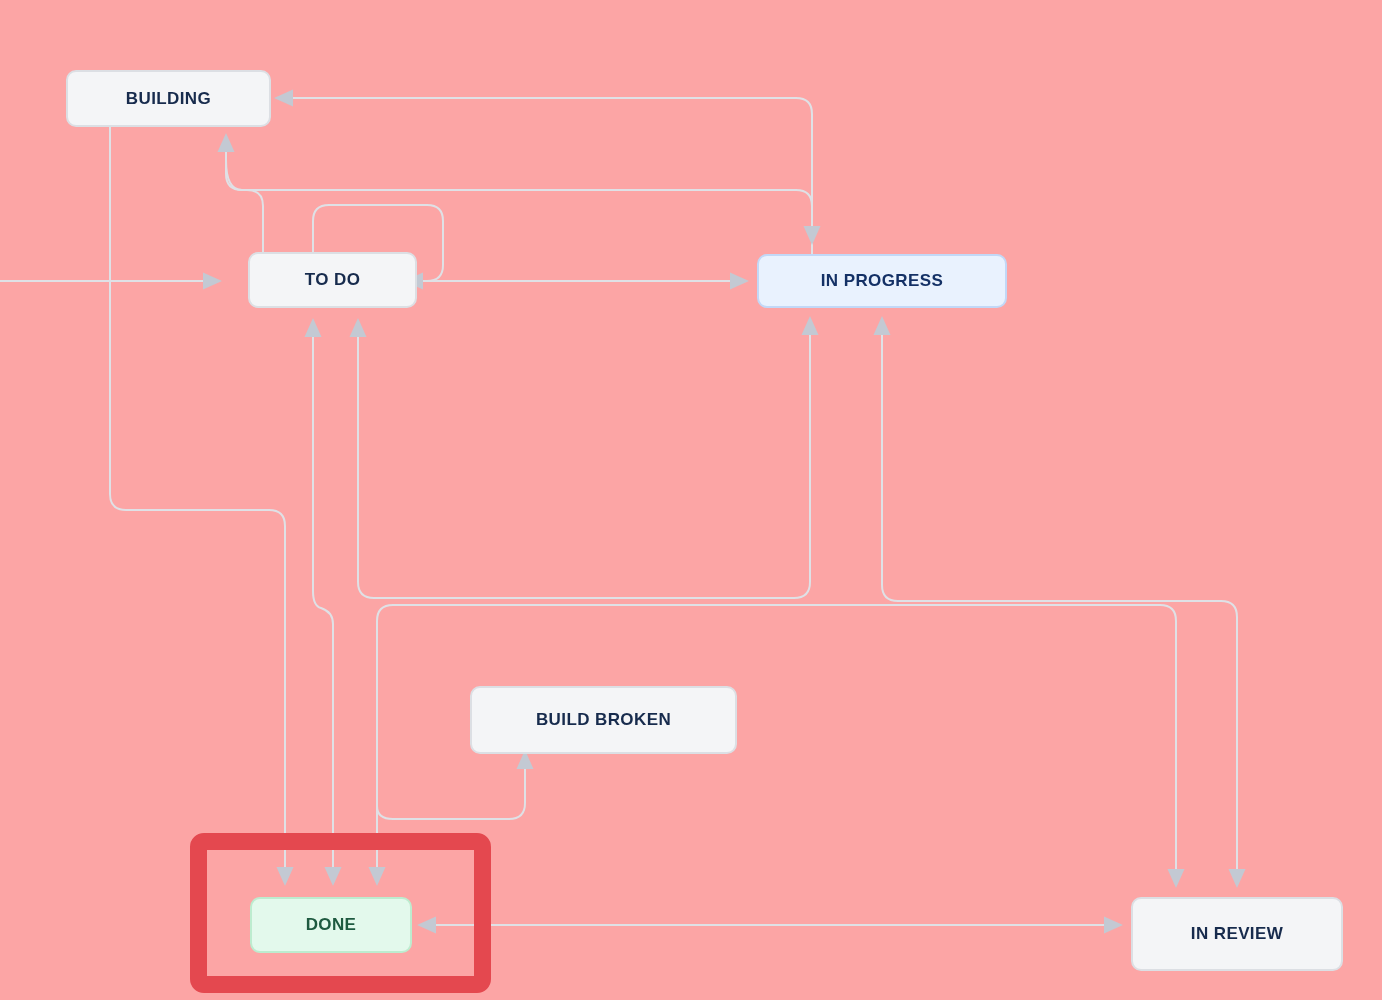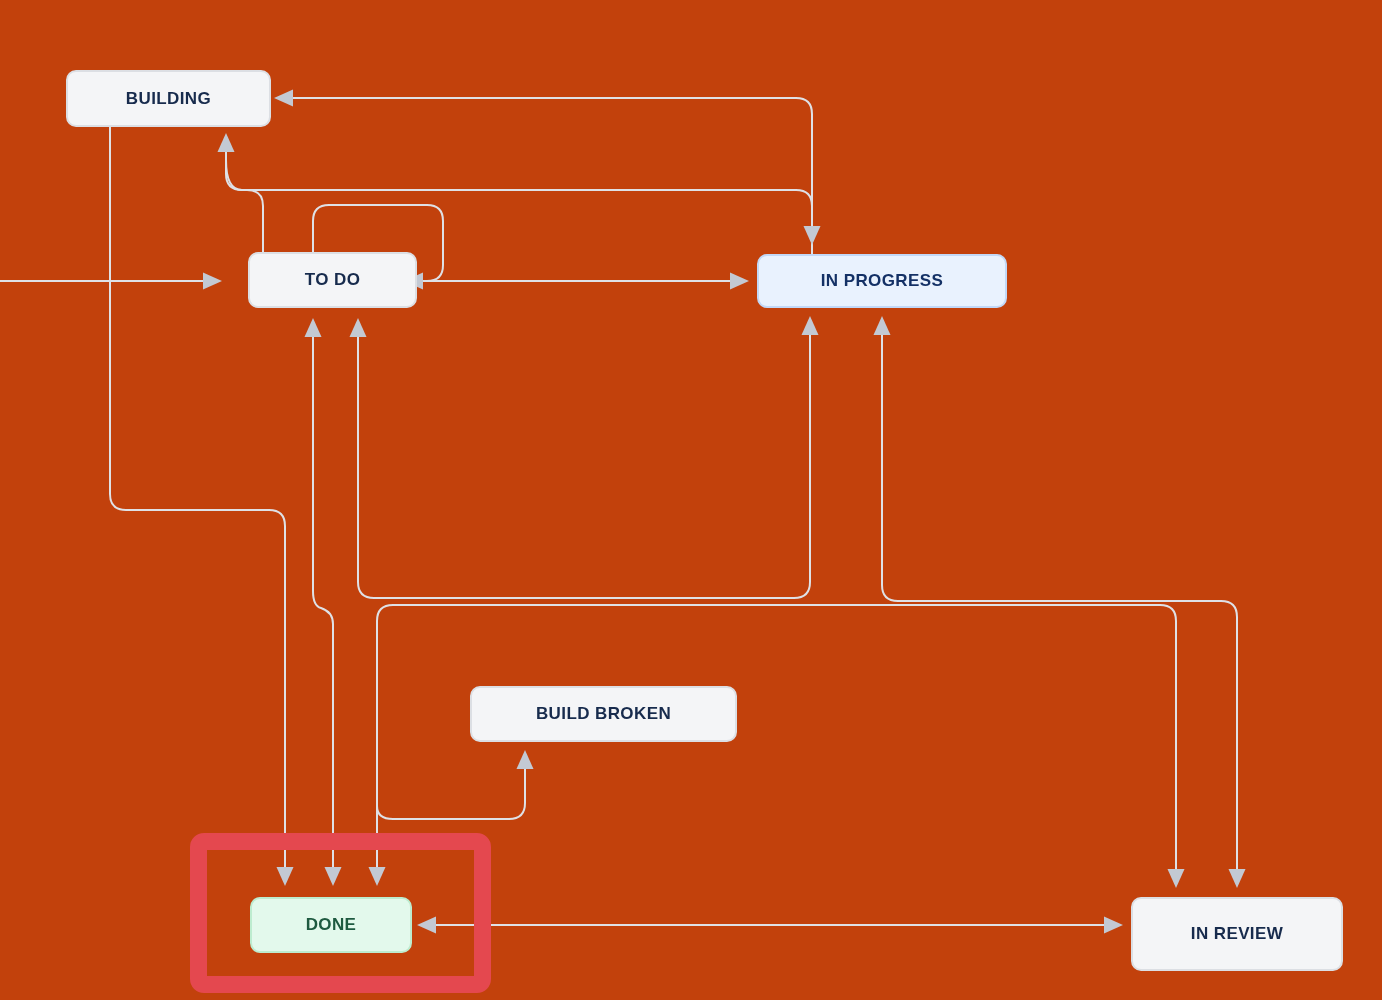--- a/index.html
+++ b/index.html
@@ -1,18 +1,18 @@
 <!DOCTYPE html>
 <html style="--edge-line: #dfe1e6; --edge-arrow: #c3c9d3; --node-gray-bg: #f4f5f7; --node-gray-border: #dcdfe4; --node-gray-text: #172b4d; --node-blue-bg: #e9f2fe; --node-blue-border: #c2d8f7; --node-blue-text: #143166; --node-green-bg: #e3f9ec; --node-green-border: #bdeccf; --node-green-text: #1e5a40; --highlight-red: #e4484f;"><head>
 <meta charset="utf-8">
 <style>
   html,body{margin:0;padding:0;background:#ffffff;}
   .canvas{
     position:relative;width:1382px;height:1000px;overflow:hidden;
-    font-family:"Liberation Sans",sans-serif;background:#c2410c;
+    font-family:"Liberation Sans",sans-serif;background:#fca5a5;
   }
   svg.edges{position:absolute;left:0;top:0;z-index:1;}
   .edge{fill:none;stroke:var(--edge-line);stroke-width:2;}
   .arrow{fill:var(--edge-arrow);}
   .node{
     position:absolute;z-index:2;box-sizing:border-box;
     display:flex;align-items:center;justify-content:center;
     border:2px solid transparent;border-radius:10px;
     font-size:17px;font-weight:700;letter-spacing:.4px;
     white-space:nowrap;user-select:none;
@@ -63,20 +63,20 @@
       <polygon points="417,925 436,916.5 436,933.5" class="arrow"></polygon>
       <polygon points="1123,925 1104,916.5 1104,933.5" class="arrow"></polygon>
     </svg>
 
   <div class="node v-gray" style="left: 66px; top: 70px; width: 205px; height: 57px;">BUILDING</div>
 
   <div class="node v-gray" style="left: 228px; top: 252px; width: 169px; height: 56px; margin-left: 20px;">TO DO</div>
 
   <div class="node v-blue" style="left: 757px; top: 254px; width: 250px; height: 54px;">IN PROGRESS</div>
 
-  <div class="node v-gray" style="left: 470px; top: 686px; width: 267px; height: 56px;">BUILD BROKEN</div>
+  <div class="node v-gray" style="left: 470px; top: 686px; width: 267px; height: 68px;">BUILD BROKEN</div>
 
   <div class="node v-green" style="left: 250px; top: 897px; width: 162px; height: 56px;">DONE</div>
 
   <div class="node v-gray" style="left: 1131px; top: 897px; width: 212px; height: 74px;">IN REVIEW</div>
 
   <div class="hl" style="left: 190px; top: 833px; width: 301px; height: 160px; border-width: 17px;"></div>
 </div>
 
 </body></html>

